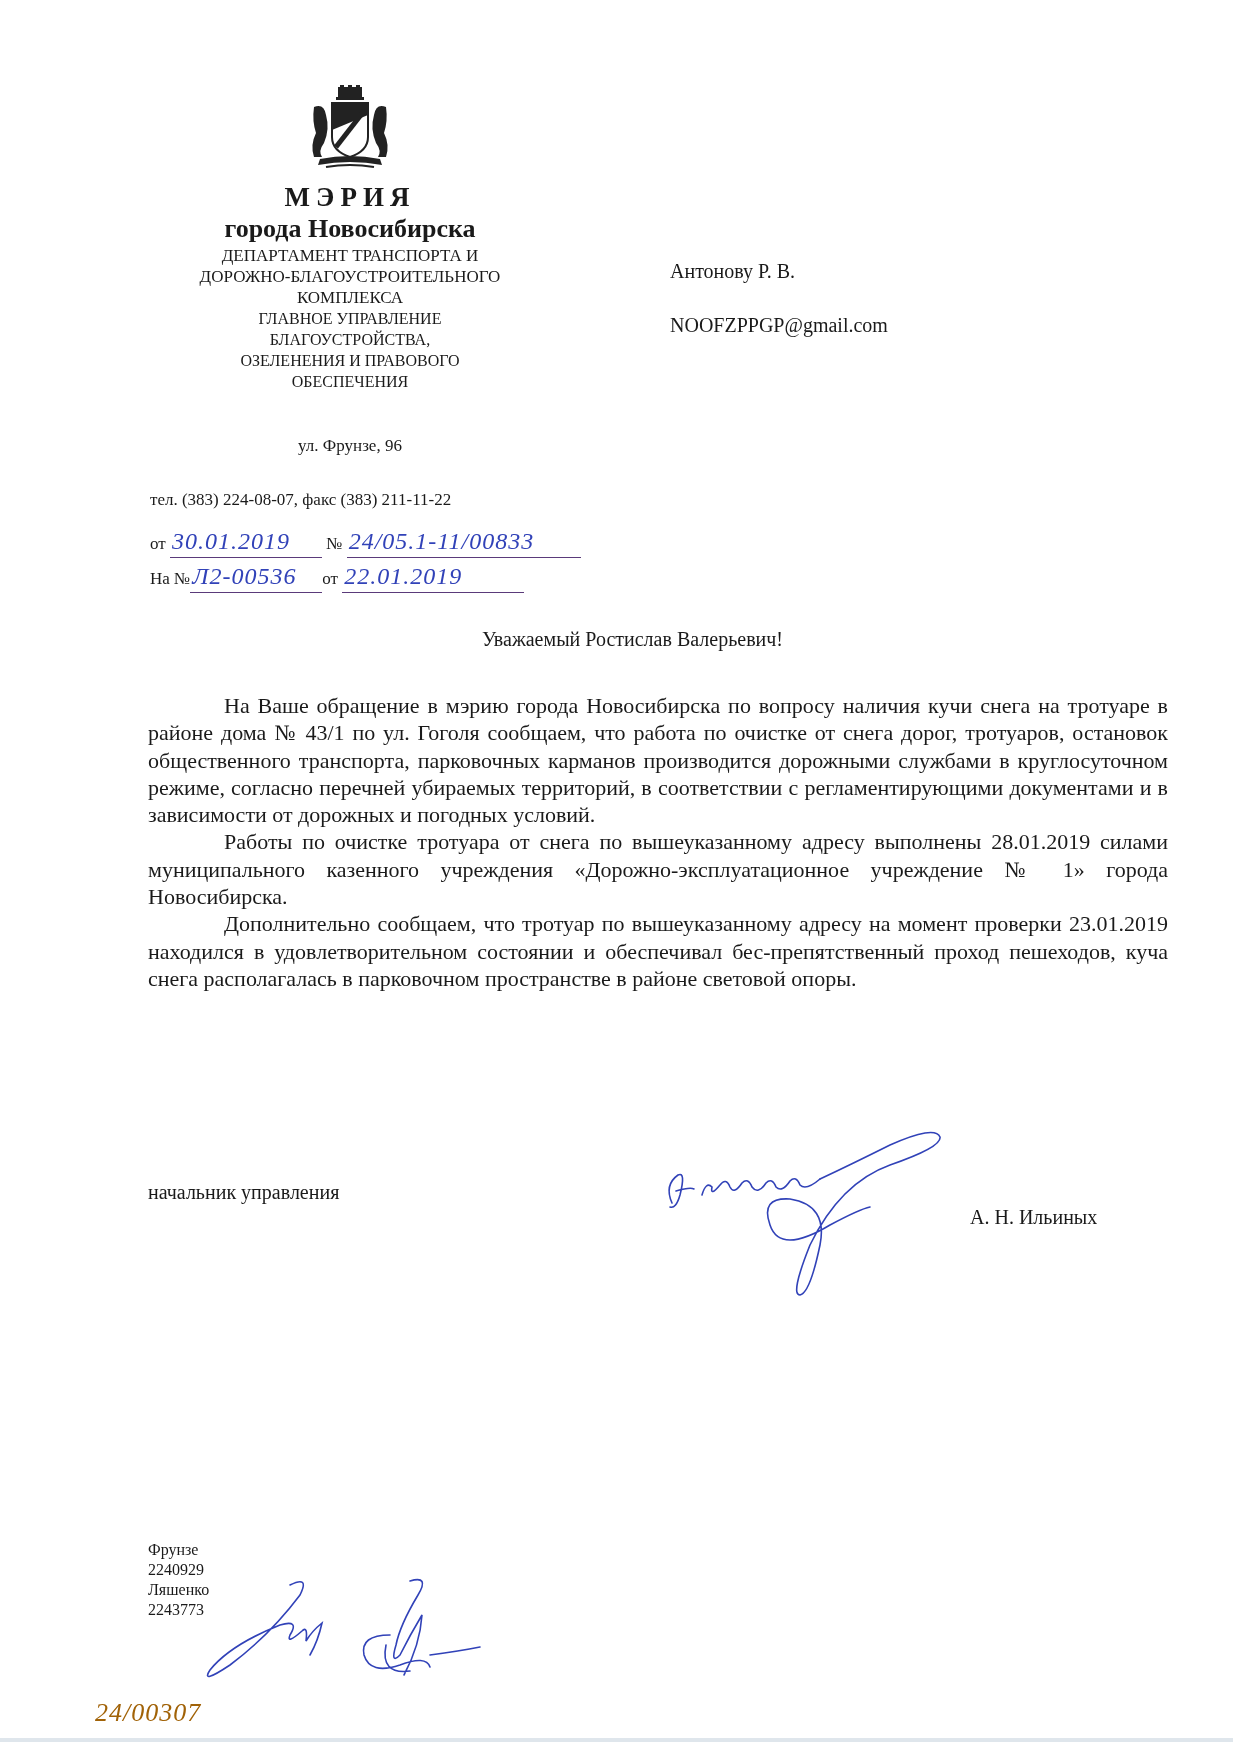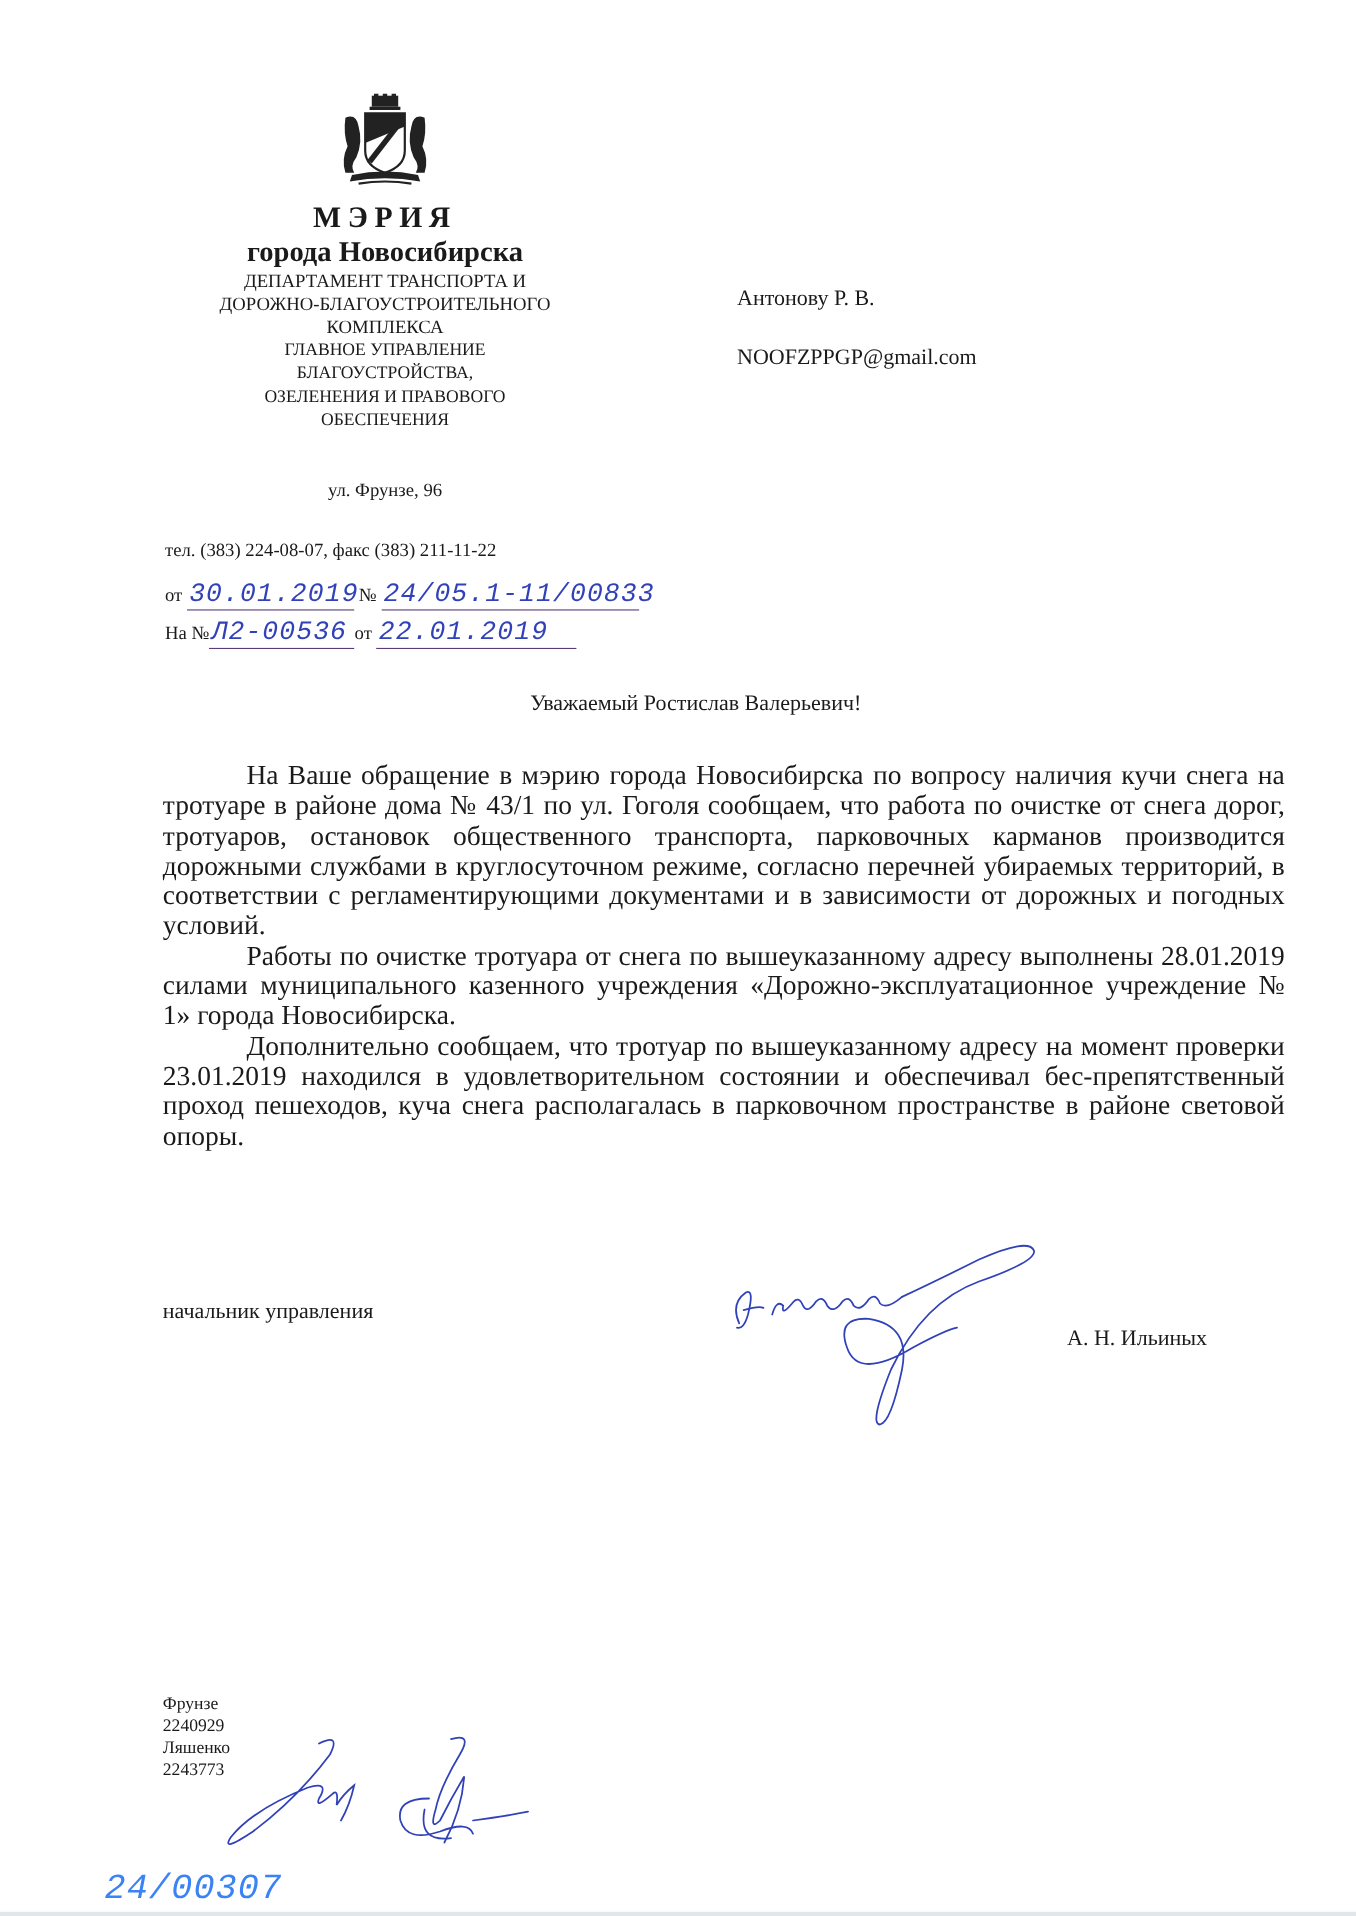--- a/index.html
+++ b/index.html
@@ -11,31 +11,31 @@
     
     #header { left: 140px; top: 85px; width: 420px; text-align: center; }
     #coat { display: block; margin: 0 auto; width: 100px; height: 90px; }
     .mayor { font-size: 27px; font-weight: bold; letter-spacing: 6px; margin-top: 6px; line-height: 32px; }
     .city { font-size: 26px; font-weight: bold; line-height: 32px; }
     .dept { font-size: 17px; line-height: 21px; }
     .mgmt { font-size: 16px; font-weight: normal; line-height: 21px; }
     .addr { font-size: 17px; line-height: 21px; }
     #address { left: 140px; top: 435px; width: 420px; text-align: center; }
     #phones { left: 150px; top: 490px; font-size: 17px; white-space: nowrap; }
-    .hand { font-family: Liberation Mono, monospace; font-style: italic; color: #3142b8; font-size: 24px; letter-spacing: 1px; }
+    .hand { font-family: Liberation Serif, serif; font-style: italic; color: #3142b8; font-size: 24px; letter-spacing: 1px; }
     .uline { display: inline-block; border-bottom: 1.5px solid #5a3a7a; line-height: 26px; padding: 0 2px; }
     #reg1 { left: 150px; top: 528px; font-size: 17px; white-space: nowrap; }
     #reg2 { left: 150px; top: 563px; font-size: 17px; white-space: nowrap; }
     
     #recipient { left: 670px; top: 257px; font-size: 20px; line-height: 28px; }
     #recipient .email { margin-top: 26px; }
     
     #greeting { left: 0; top: 628px; width: 1205px; text-align: center; font-size: 20px; padding-left: 60px; box-sizing: border-box; }
     
-    #body-text { left: 148px; top: 692px; width: 1020px; font-size: 25px; line-height: 27.3px; text-align: justify; }
+    #body-text { left: 148px; top: 692px; width: 1020px; font-size: 22px; line-height: 27.3px; text-align: justify; }
     #body-text p { margin: 0; text-indent: 76px; }
     
     #sig-title { left: 148px; top: 1178px; font-size: 20px; line-height: 28px; }
     #sig-name { left: 970px; top: 1206px; font-size: 20px; }
     #signature { left: 650px; top: 1125px; width: 400px; height: 180px; }
     
     #executors { left: 148px; top: 1540px; font-size: 16px; line-height: 20px; }
     #footer-sigs { left: 190px; top: 1575px; width: 300px; height: 120px; }
     #incoming { left: 95px; top: 1698px; }
     #bottom-edge { left: 0; top: 1738px; width: 1233px; height: 4px; background: #dfe6ec; }
@@ -119,14 +119,14 @@
   <div>2240929</div>
   <div>Ляшенко</div>
   <div>2243773</div>
 </div>
 <svg id="footer-sigs" class="abs" viewBox="0 0 300 120">
   <g fill="none" stroke="#3142b8" stroke-width="1.6" stroke-linecap="round">
     <path d="M100 10 Q120 0 110 20 Q80 60 40 90 Q10 110 20 95 Q40 70 90 50 Q110 44 100 60 Q96 70 112 56 Q118 50 116 66 Q122 56 132 48 Q128 66 120 80"></path>
     <path d="M220 6 Q240 0 228 20 Q210 50 206 70 Q200 90 210 80 Q220 60 232 40 Q230 70 214 100 M200 60 Q170 60 174 80 Q180 100 210 90 Q236 80 240 92 M240 80 Q270 76 290 72 M196 70 Q190 100 220 96"></path>
   </g>
 </svg>
-<div id="incoming" class="abs hand" style="font-size:32px; color:#3b82f6;">24/00307</div>
+<div id="incoming" class="abs hand" style="font-size:26px; color:#a16207;">24/00307</div>
 <div id="bottom-edge" class="abs"></div>
 
 </body></html>

